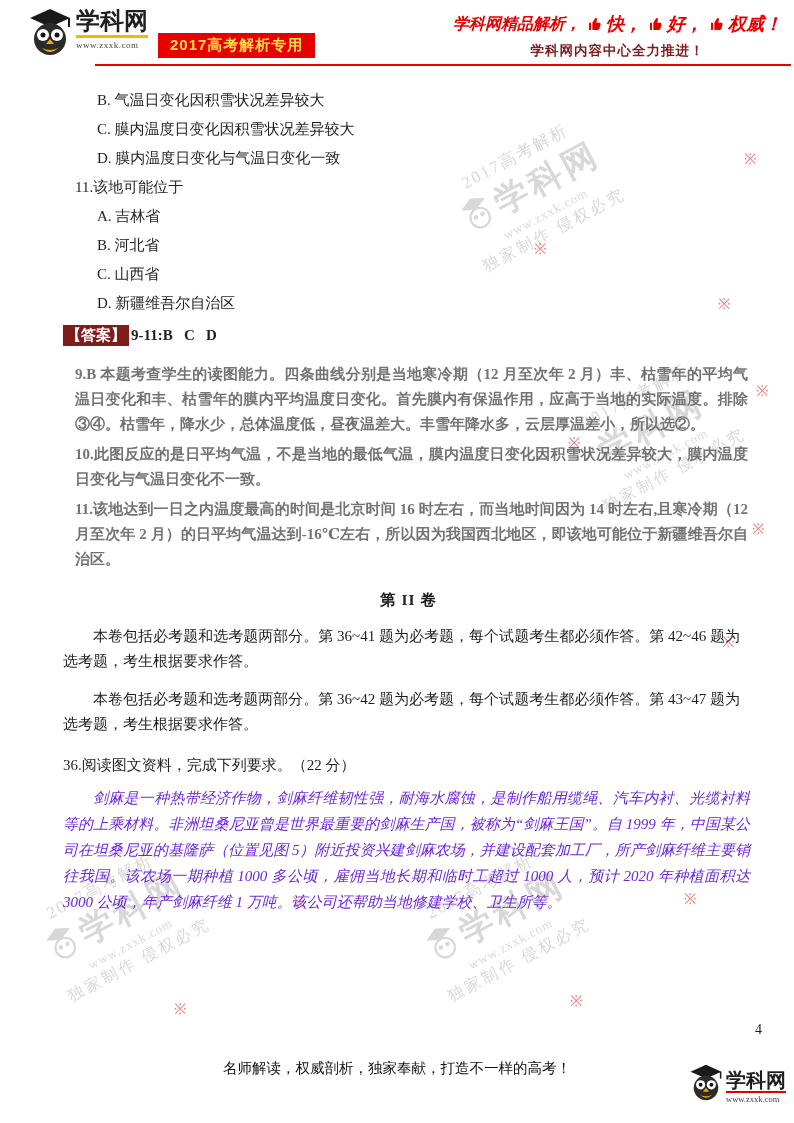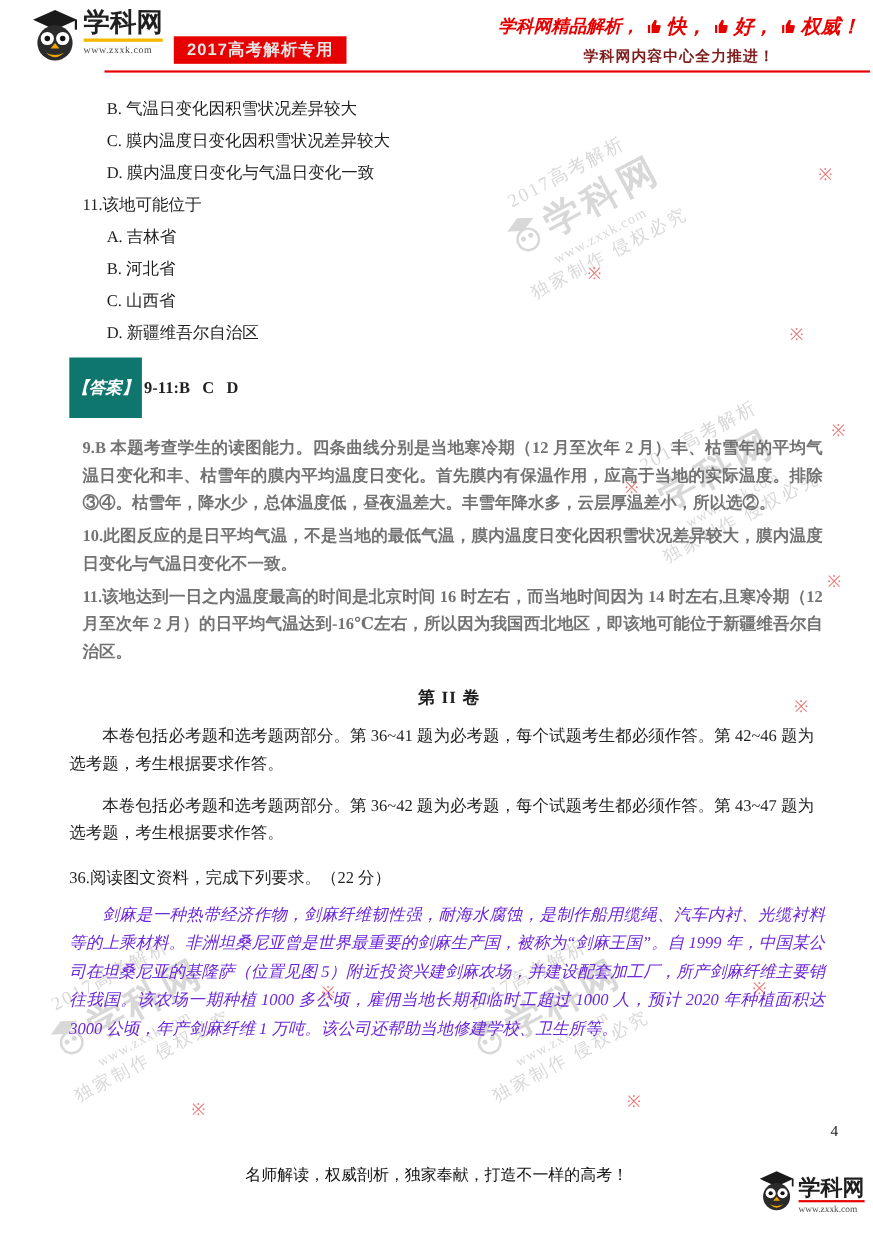--- a/index.html
+++ b/index.html
@@ -23,34 +23,34 @@
   .wm-c { left:40px;  top:870px; }
   .wm-d { left:420px; top:870px; }
   .star { position:absolute; color:#e46a6a; font-size:15px; opacity:.85; }
 
   
   .header { position:relative; z-index:2; display:flex; justify-content:space-between; padding:8px 12px 0 28px; height:62px; }
   .logo-group { display:flex; align-items:flex-start; }
   .logo-text-block { margin-left:4px; }
   .logo-name { font-size:24px; font-weight:bold; font-family:"Liberation Sans",sans-serif; line-height:26px; border-bottom:3px solid #f5b800; display:inline-block; padding-bottom:1px; }
   .logo-url { font-size:9px; color:#444; letter-spacing:.5px; margin-top:2px; }
-  .banner { align-self:flex-end; background:#e60000; color:#e5e5e5; font-weight:bold; font-family:"Liberation Sans",sans-serif; font-size:15px; padding:3px 12px; margin:0 0 4px 10px; letter-spacing:1px; }
+  .banner { align-self:flex-end; background:#e60000; color:#fde047; font-weight:bold; font-family:"Liberation Sans",sans-serif; font-size:15px; padding:3px 12px; margin:0 0 4px 10px; letter-spacing:1px; }
   .header-right { text-align:center; padding-top:4px; }
   .slogan { color:#e60000; font-weight:bold; font-style:italic; font-size:16px; white-space:nowrap; display:flex; align-items:center; gap:2px; justify-content:flex-end; }
   .slogan .big { font-size:18px; }
   .thumb { display:inline-block; width:16px; height:16px; margin:0 1px 0 4px; }
   .sub-slogan { font-family:"Liberation Sans",sans-serif; font-weight:bold; font-size:13.5px; color:#7f1d1d; margin-top:6px; letter-spacing:1px; }
   .header-rule { position:relative; z-index:2; height:2px; background:#e60000; margin:2px 3px 0 95px; }
 
   
   .main { position:relative; z-index:1; padding:20px 40px 0 63px; }
   .opt { font-size:15px; line-height:29px; padding-left:34px; }
   .stem { font-size:15px; line-height:29px; padding-left:12px; }
   .answer-line { margin-top:7px; font-size:15px; }
-  .answer-badge { display:inline-block; background:#0f766e; color:#fff; padding:18px 3px; font-weight:bold;font-style:italic; }
+  .answer-badge { display:inline-block; background:#7f1d1d; color:#fff; padding:1px 3px; font-weight:bold; }
   .answer-text { font-weight:bold; color:#222; white-space:pre; margin-left:2px; }
   .analysis-block { margin-top:16px; }
   .analysis { color:#737373; font-size:15px; font-weight:600; line-height:25px; text-align:justify; padding:0 6px 0 12px; margin-bottom:5px; }
   .section-title { text-align:center; font-weight:bold; font-size:15.5px; margin-top:18px; letter-spacing:1px; }
   .instruction { font-size:15px; font-weight:400; line-height:25px; text-indent:2em; margin-top:13px; text-align:justify; padding-right:14px; }
   .q36 { font-size:15px; margin-top:15px; line-height:26px; }
   .material { font-size:15px; font-style:italic; line-height:26px; text-indent:2em; text-align:justify; margin-top:7px; padding-right:4px; color:#6d28d9; }
 
   
   .footer-slogan { position:absolute; z-index:1; top:1059px; left:0; width:100%; text-align:center; font-size:14.5px; color:#111; }

